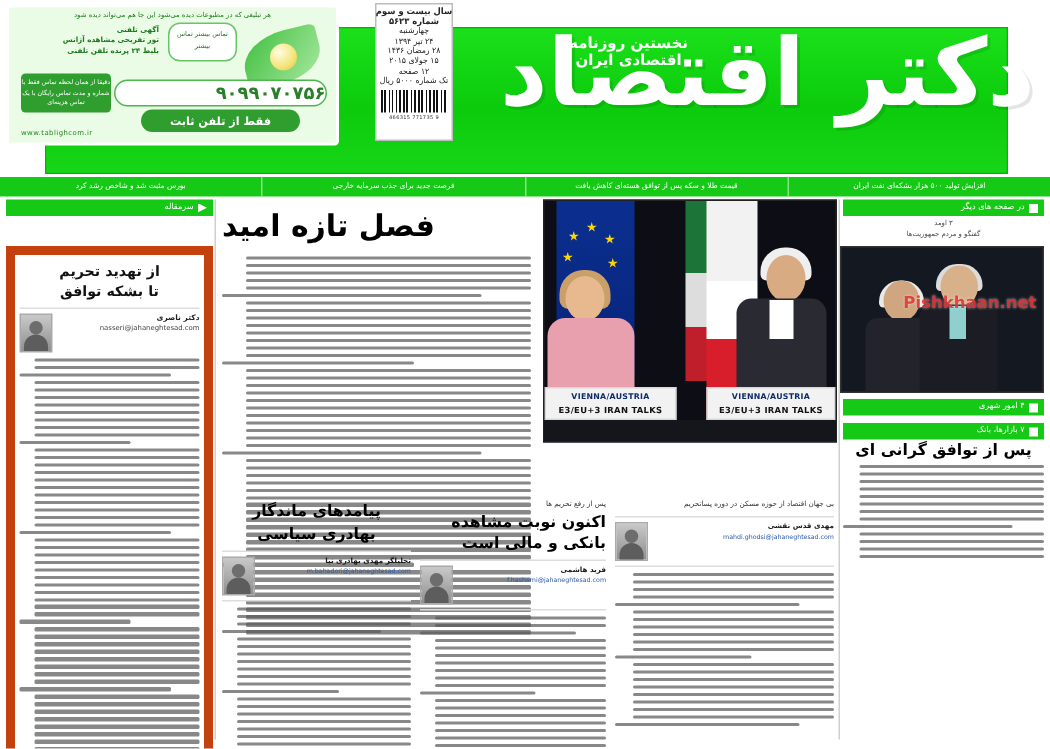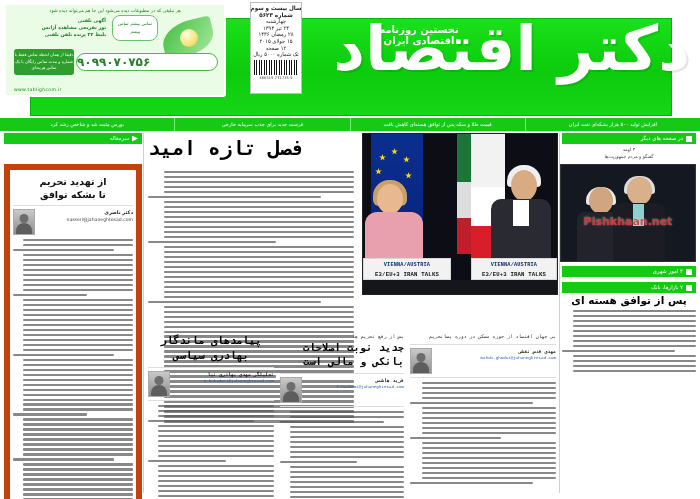--- a/index.html
+++ b/index.html
@@ -45,21 +45,21 @@
       border-radius:60% 10% 55% 15%;transform:rotate(-14deg);}
   .ad-ball{position:absolute;right:18px;top:14px;width:18px;height:18px;border-radius:50%;
       background:radial-gradient(circle at 35% 32%,#fffde0,#f4e37a 60%,#d9c23c);}
   .ad-bubble{position:absolute;right:66px;top:10px;width:46px;height:26px;
       background:#fff;border:1px solid #67c567;border-radius:8px;
       font-size:4.4px;color:#1a7a1a;text-align:center;line-height:8px;padding-top:4px;box-sizing:border-box;}
   .ad-lines{position:absolute;right:118px;top:12px;width:92px;text-align:right;}
   .ad-lines div{font-size:4.8px;line-height:7px;color:#1d7a1d;font-weight:bold;}
   .ad-phone{position:absolute;right:6px;top:48px;width:140px;height:16px;
       border:1px solid #4cb84c;border-radius:9px;background:#fff;
-      color:#2a7f2a;font-size:12px;font-weight:bold;text-align:left;line-height:16px;
+      color:#2a7f2a;font-size:12px;font-weight:bold;text-align:right;line-height:16px;
       letter-spacing:1px;}
   .ad-badge{position:absolute;right:150px;top:44px;width:60px;height:26px;
       background:#2f9e2f;border-radius:3px;color:#fff;font-size:4.2px;
       line-height:6.5px;text-align:center;padding-top:3px;box-sizing:border-box;}
   .ad-fixed{position:absolute;right:24px;top:68px;width:106px;height:15px;
       background:#2f9e2f;border-radius:9px;color:#fff;font-size:7.5px;font-weight:bold;
       text-align:center;line-height:15px;}
   .ad-site{position:absolute;left:8px;bottom:3px;font-size:4.6px;color:#1e8a1e;
       direction:ltr;letter-spacing:.3px;}
 
@@ -69,21 +69,21 @@
   .index-cell{flex:1;height:13px;border-left:1px solid #7ee87e;
       color:#fff;font-size:5px;line-height:13px;text-align:center;
       white-space:nowrap;overflow:hidden;padding:0 2px;box-sizing:border-box;}
   .index-cell:last-child{border-left:none;}
 
   
   .body-grid{position:absolute;left:0;top:133px;width:700px;height:366px;}
 
   .col{position:absolute;top:0;}
   .col-left{left:4px;width:138px;height:366px;}
-  .col-center{left:146px;width:412px;height:366px;font-family:Liberation Mono, monospace;}
+  .col-center{left:146px;width:412px;height:366px;}
   .col-right{left:562px;width:134px;height:366px;}
 
   .vrule{position:absolute;top:0;width:1px;height:360px;background:#cfcfcf;}
 
   
   .seclabel{height:11px;background:#16c916;color:#fff;font-size:5.4px;
       line-height:11px;padding:0 4px;box-sizing:border-box;
       display:flex;align-items:center;gap:3px;}
   .seclabel .mk{width:6px;height:6px;background:#fff;display:inline-block;
       clip-path:polygon(0 0,100% 50%,0 100%);}
@@ -173,23 +173,23 @@
   .rt-photo .pp{position:absolute;bottom:0;}
   .rt-photo .a{left:16px;width:50px;height:74px;}
   .rt-photo .b{left:52px;width:54px;height:84px;}
   .rt-photo .a .hd{position:absolute;left:12px;top:0;width:24px;height:27px;border-radius:50%;background:#cfa67f;}
   .rt-photo .a .hr{position:absolute;left:9px;top:-4px;width:30px;height:18px;border-radius:14px 14px 3px 3px;background:#e9e9e9;}
   .rt-photo .a .bd{position:absolute;left:0;top:25px;width:48px;height:52px;border-radius:8px 8px 0 0;background:#23232c;}
   .rt-photo .b .hd{position:absolute;left:14px;top:0;width:25px;height:28px;border-radius:50%;background:#d8b08a;}
   .rt-photo .b .hr{position:absolute;left:11px;top:-5px;width:31px;height:18px;border-radius:14px 14px 3px 3px;background:#dcdcdc;}
   .rt-photo .b .bd{position:absolute;left:0;top:26px;width:52px;height:60px;border-radius:8px 8px 0 0;background:#1c1c24;}
   .rt-photo .b .ti{position:absolute;left:20px;top:27px;width:11px;height:22px;background:#8fd0cf;}
-  .watermark{position:absolute;left:4px;top:30px;right:4px;text-align:center;
+  .watermark{position:absolute;left:4px;top:30px;right:4px;text-align:right;
       color:#e03a3a;font-size:11px;font-weight:bold;direction:ltr;opacity:.9;
-      text-shadow:0 0 2px rgba(255,255,255,.6);margin-top:20px;}
+      text-shadow:0 0 2px rgba(255,255,255,.6);}
   .rt-title{font-size:9px;font-weight:bold;text-align:center;line-height:12px;margin-top:2px;color:#111;}
   .rt-kicker{font-size:4.6px;color:#444;text-align:center;line-height:7px;}
   .rt-big{font-size:10.5px;font-weight:bold;text-align:center;line-height:14px;color:#000;}
   .ovl-red{position:absolute;right:18px;top:26px;color:#d81e2a;font-size:15px;font-weight:bold;opacity:.92;}
 
   
   .pad{padding:0 2px;box-sizing:border-box;}
   .hr{height:1px;background:#d6d6d6;margin:4px 0;}
 </style>
 </head>
@@ -228,20 +228,21 @@
 تماس بیشتر</div>
       <div class="ad-lines">
         <div>آگهی تلفنی</div>
         <div>تور تفریحی مشاهده آژانس</div>
         <div>بلیط ۲۴ پرنده تلفن تلفنی</div>
       </div>
       <div class="ad-phone">۹۰۹۹۰۷۰۷۵۶</div>
       <div class="ad-badge">دقیقا از همان لحظه تماس
 فقط با شماره و مدت تماس رایگان
 با یک تماس هزینه‌ای</div>
+      <div class="ad-fixed">فقط از تلفن ثابت</div>
       <div class="ad-site">www.tablighcom.ir</div>
     </div>
   </div>
 
   <div class="index-strip">
     <div class="index-cell">افزایش تولید ۵۰۰ هزار بشکه‌ای نفت ایران</div>
     <div class="index-cell">قیمت طلا و سکه پس از توافق هسته‌ای کاهش یافت</div>
     <div class="index-cell">فرصت جدید برای جذب سرمایه خارجی</div>
     <div class="index-cell">بورس مثبت شد و شاخص رشد کرد</div>
   </div>
@@ -459,21 +460,21 @@
               <div class="l i"></div>
             <div class="l i"></div>
               <div class="l i"></div>
               <div class="l m"></div>
 
           </div>
         </div>
 
         <div class="qbox q2 pad">
           <div class="qhead">پس از رفع تحریم ها</div>
-          <div class="qtitle">جدید نوبت اصلاحات بانکی و مالی است</div>
+          <div class="qtitle">اکنون نوبت مشاهده بانکی و مالی است</div>
           <div class="qbyline">
             <div class="meta">
               <div class="nm">فرید هاشمی</div>
               <div class="em">f.hashemi@jahaneghtesad.com</div>
             </div>
             <div class="mugshot"></div>
           </div>
           <div class="ftext tiny">
             <div class="l i"></div>
               <div class="l i"></div>
@@ -564,21 +565,21 @@
       <div class="seclabel sq" style="margin-top:4px">
         <span class="mk"></span>
         <span>۴ امور شهری</span>
       </div>
 
       <div class="seclabel sq" style="margin-top:5px">
         <span class="mk"></span>
         <span>۷ بازارها، بانک</span>
       </div>
       <div>
-        <div class="rt-big">پس از توافق هسته ای</div>
+        <div class="rt-big">پس از توافق گرانی ای</div>
         <div class="ftext tiny" style="margin-top:3px">
           <div class="l i"></div>
             <div class="l i"></div>
             <div class="l i"></div>
           <div class="l i"></div>
             <div class="l i"></div>
             <div class="l i"></div>
           <div class="l i"></div>
             <div class="l i"></div>
             <div class="l m"></div>

